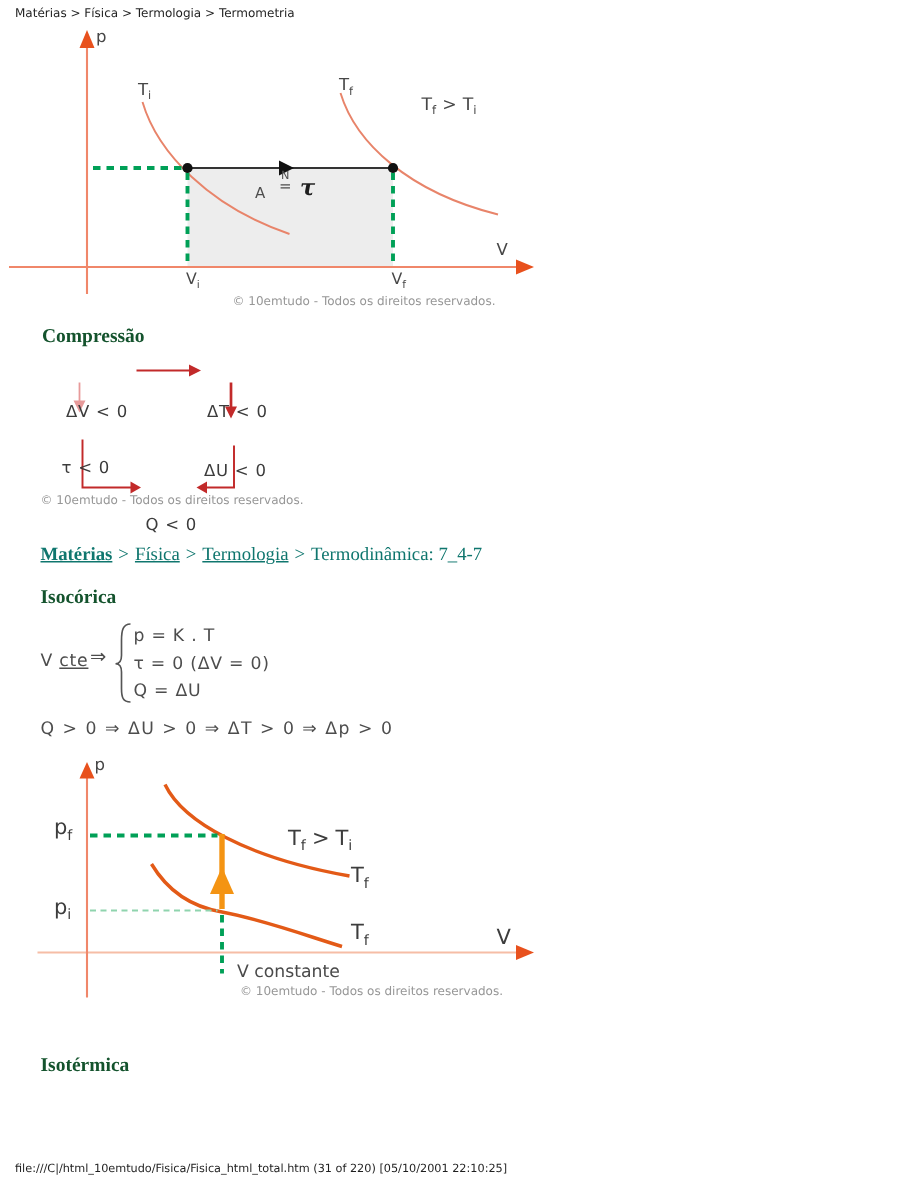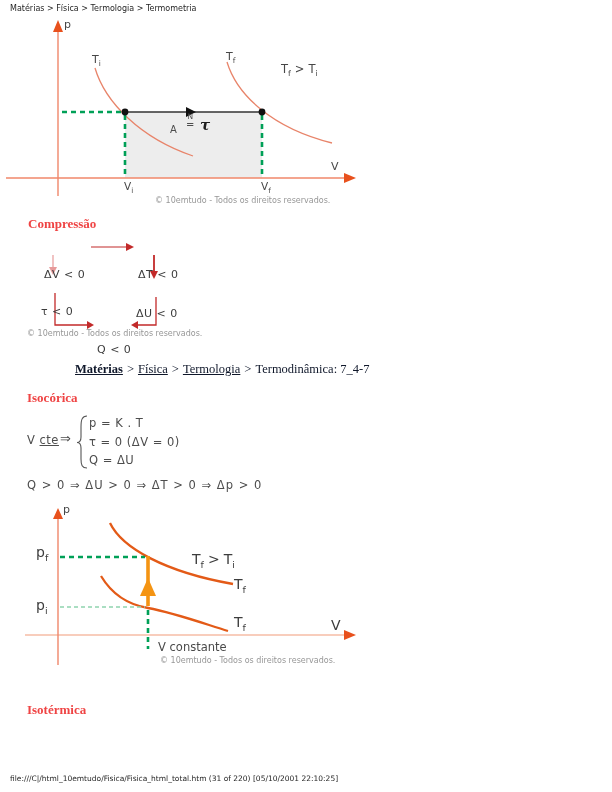--- a/index.html
+++ b/index.html
@@ -6,22 +6,22 @@
   .page{position:relative;width:612px;height:792px;background:#ffffff;overflow:hidden;
         font-family:"DejaVu Sans","Liberation Sans",sans-serif;}
   .abs{position:absolute;white-space:nowrap;}
   .t8{font-size:8px;color:#1f1f1f;}
   .copy{font-size:8px;color:#979797;}
   .glabel{font-size:11px;color:#474747;}
   .g2label{font-size:14px;color:#3d3d3d;}
   .eq{font-size:11.5px;color:#4d4d4d;letter-spacing:1px;}
   .eqsys{font-size:11.5px;color:#4d4d4d;letter-spacing:0.5px;}
   .node{font-size:11px;color:#3c3c3c;letter-spacing:0.5px;margin-top:28px;}
-  .heading{font-family:"Liberation Serif","DejaVu Serif",serif;font-size:13px;font-weight:bold;color:#ef4444;}
-  .bc2{font-family:"Liberation Serif","DejaVu Serif",serif;font-size:12.5px;color:#0f172a;margin-left:48px;}
+  .heading{font-family:"Liberation Serif","DejaVu Serif",serif;font-size:13px;font-weight:bold;color:#14532d;}
+  .bc2{font-family:"Liberation Serif","DejaVu Serif",serif;font-size:12.5px;color:#0f766e;}
   .lnk{text-decoration:underline;}
   .sep{margin:0 4px;}
   sub{font-size:0.68em;}
   .tau{font-family:"DejaVu Serif","Liberation Serif",serif;font-weight:bold;font-style:italic;
        font-size:15px;color:#1e1e1e;}
   .ndef{display:inline-flex;flex-direction:column;align-items:center;line-height:1;
         font-size:7.5px;color:#4d4d4d;}
   .ndef .eqsign{font-size:10px;margin-top:-1px;}
   svg{position:absolute;left:0;top:0;}
 </style>

